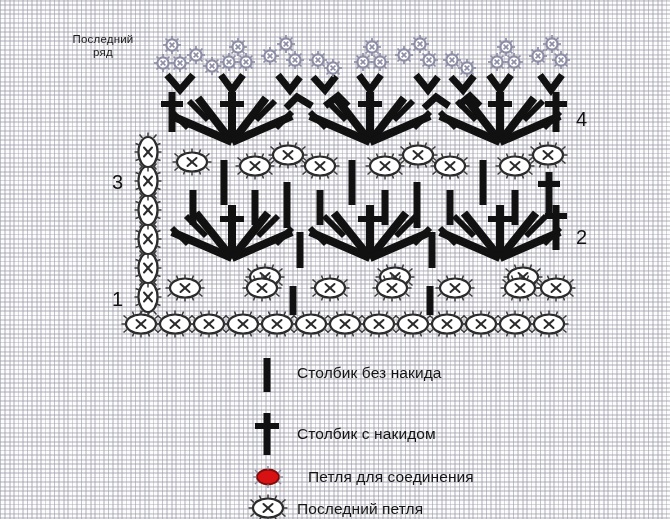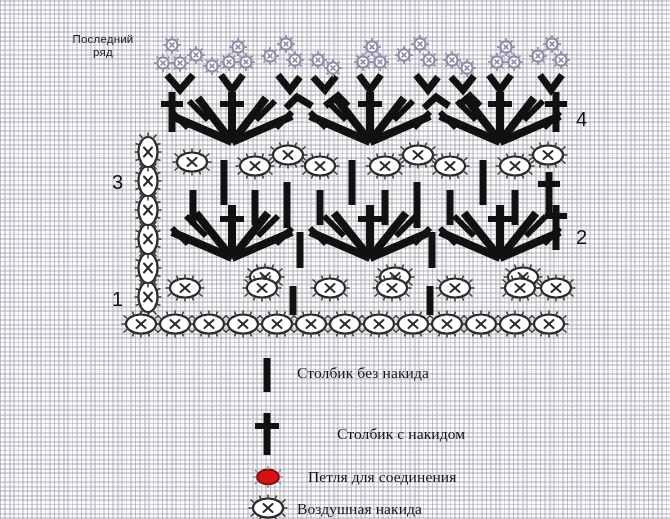--- a/index.html
+++ b/index.html
@@ -37,23 +37,23 @@
     white-space:pre-line;
     letter-spacing:.2px;
     border-radius:7px;
   }
   #lastRowLbl{left:58px;top:33px;width:90px;text-align:center;font-size:11.5px;}
   .rownum{position:absolute;font-size:20px;color:#111;font-weight:400;}
   #rn1{left:112px;top:288px;}
   #rn3{left:112px;top:171px;}
   #rn2{left:576px;top:226px;}
   #rn4{left:576px;top:108px;}
-  .legtext{position:absolute;font-size:15.5px;color:#141414;letter-spacing:.1px;font-family:Liberation Serif, serif;}
+  .legtext{position:absolute;font-size:15.5px;color:#141414;letter-spacing:.1px;}
   #lg0{left:297px;top:364px;}
-  #lg1{left:297px;top:425px;padding-left:40px;}
+  #lg1{left:297px;top:425px;}
   #lg2{left:308px;top:468px;}
   #lg3{left:297px;top:500px;}
 </style>
 </head>
 <body>
 
 <div id="sheet"></div>
 
 <svg id="chart" viewBox="0 0 670 519" xmlns="http://www.w3.org/2000/svg">
   <defs>
@@ -384,13 +384,13 @@
 ряд</div>
 
 <div class="rownum" id="rn1">1</div>
 <div class="rownum" id="rn3">3</div>
 <div class="rownum" id="rn2">2</div>
 <div class="rownum" id="rn4">4</div>
 
 <div class="legtext" id="lg0">Столбик без накида</div>
 <div class="legtext" id="lg1">Столбик с накидом</div>
 <div class="legtext" id="lg2">Петля для соединения</div>
-<div class="legtext" id="lg3">Воздушная накида</div>
+<div class="legtext" id="lg3">Последний петля</div>
 
 </body></html>

